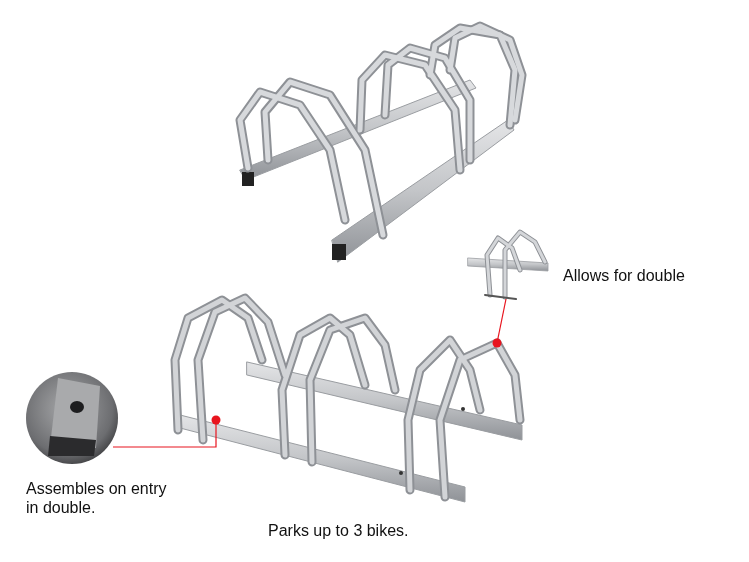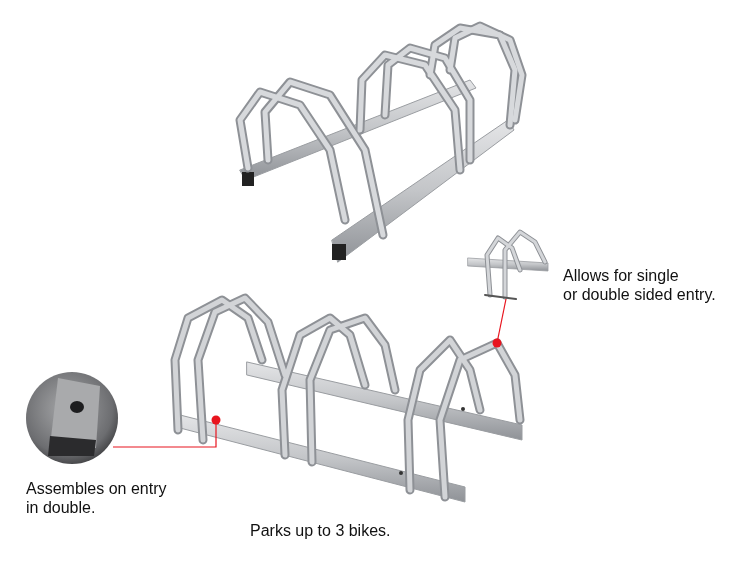--- a/index.html
+++ b/index.html
@@ -1,21 +1,21 @@
 <!DOCTYPE html>
 <html><head>
 <meta charset="utf-8">
 <style>
   html, body { margin:0; padding:0; background:#ffffff; }
   body { width:749px; height:562px; position:relative; overflow:hidden;
          font-family:"Liberation Sans", sans-serif; color:#111; }
   .caption { position:absolute; font-size:16px; line-height:19px; color:#111; }
   .cap-entry { left:563px; top:266px; }
   .cap-wall { left:26px; top:479px; }
-  .cap-parks { left:250px; top:521px; }
+  .cap-parks { left:268px; top:521px; }
   svg { position:absolute; left:0; top:0; }
   .line2 { display:block; }
 </style>
 </head>
 <body>
 
 <svg width="749" height="562" viewBox="0 0 749 562">
   <defs>
     <linearGradient id="barG" x1="0" y1="0" x2="0" y2="1">
       <stop offset="0" stop-color="#e4e5e7"></stop>
@@ -104,22 +104,21 @@
     <polyline points="216,422 216,447 113,447" fill="none" stroke="#e8141e" stroke-width="1.2"></polyline>
     <circle cx="216" cy="420" r="4.5" fill="#e8141e"></circle>
   </g>
   <g>
     <line x1="497" y1="343" x2="506" y2="299" stroke="#e8141e" stroke-width="1.2"></line>
     <circle cx="497" cy="343" r="4.5" fill="#e8141e"></circle>
   </g>
 </svg>
 
 <div class="caption cap-entry">
-  <span class="line2">Allows for single</span>
-  <span class="line2">or double sided entry.</span>
+  <span class="line2">Allows for double</span>
 </div>
 
 <div class="caption cap-wall">
   <span class="line2">Assembles on entry</span>
   <span class="line2">in double.</span>
 </div>
 
 <div class="caption cap-parks">
   <span>Parks up to 3 bikes.</span>
 </div>

